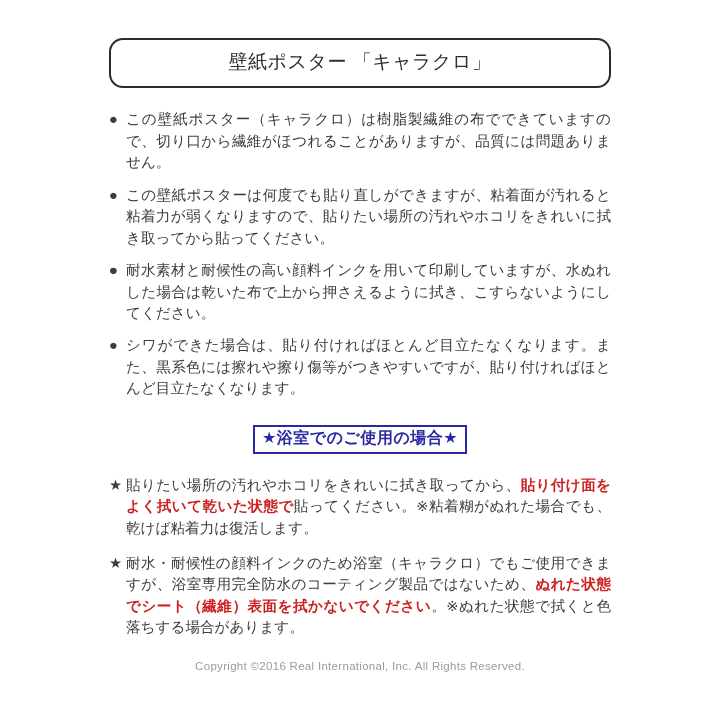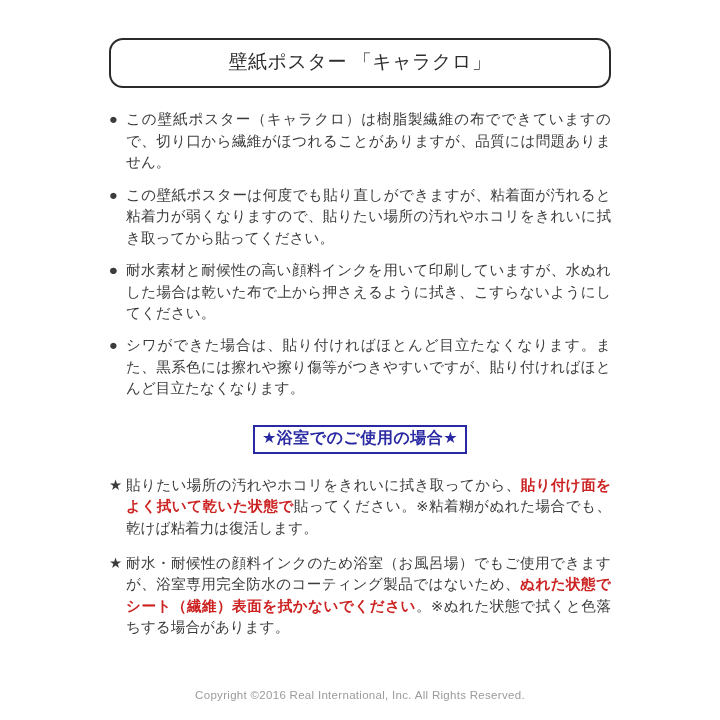--- a/index.html
+++ b/index.html
@@ -40,21 +40,21 @@
     border:2px solid var(--accent-blue,#2929a3);
     color:var(--accent-blue,#2929a3);
     font-weight:bold;
     font-size:16px;
     padding:1px 7px 3px;
     letter-spacing:0.5px;
   }
   .bath .item{margin-bottom:14px;}
   .footer{
     position:absolute;
-    left:0;bottom:19px;width:100%;
+    left:0;bottom:48px;width:100%;
     text-align:center;
     font-size:11.5px;
     color:var(--footer-text,#9b9b9b);
     letter-spacing:0.3px;
   }
 </style>
 </head>
 <body style="--accent-blue: #2929a3; --warning-red: #cc2222; --body-text: #3c3c3c; --title-text: #2e2e2e; --border-dark: #2b2b2b; --footer-text: #9b9b9b;">
 
 <div class="page">
@@ -71,19 +71,19 @@
         <div class="item"><span class="marker">●</span><span>耐水素材と耐候性の高い顔料インクを用いて印刷していますが、水ぬれした場合は乾いた布で上から押さえるように拭き、</span><span class="u">こすらないようにしてください</span><span>。</span></div>
         <div class="item"><span class="marker">●</span><span>シワができた場合は、</span><span class="u">貼り付ければほとんど目立たなくなります</span><span>。また、黒系色には擦れや擦り傷等がつきやすいですが、</span><span class="u">貼り付ければほとんど目立たなくなります</span><span>。</span></div>
       </div>
 
     <div class="section-header-wrap">
       <span class="section-badge">★浴室でのご使用の場合★</span>
     </div>
 
     <div class="list bath">
         <div class="item"><span class="marker">★</span><span>貼りたい場所の汚れやホコリをきれいに拭き取ってから、</span><span class="rb">貼り付け面をよく拭いて乾いた状態で</span><span>貼ってください。※</span><span class="u">粘着糊がぬれた場合でも、乾けば粘着力は復活します</span><span>。</span></div>
-        <div class="item"><span class="marker">★</span><span>耐水・耐候性の顔料インクのため浴室（お風呂場）でもご使用できますが、浴室専用完全防水のコーティング製品ではないため、</span><span class="rb">ぬれた状態でシート（繊維）表面を拭かないでください</span><span>。※</span><span class="u">ぬれた状態で拭くと色落ちする場合があります</span><span>。</span></div>
+        <div class="item"><span class="marker">★</span><span>耐水・耐候性の顔料インクのため浴室（キャラクロ）でもご使用できますが、浴室専用完全防水のコーティング製品ではないため、</span><span class="rb">ぬれた状態でシート（繊維）表面を拭かないでください</span><span>。※</span><span class="u">ぬれた状態で拭くと色落ちする場合があります</span><span>。</span></div>
       </div>
 
   </div>
 
   <div class="footer">Copyright ©2016 Real International, Inc. All Rights Reserved.</div>
 </div>
 
 </body></html>

